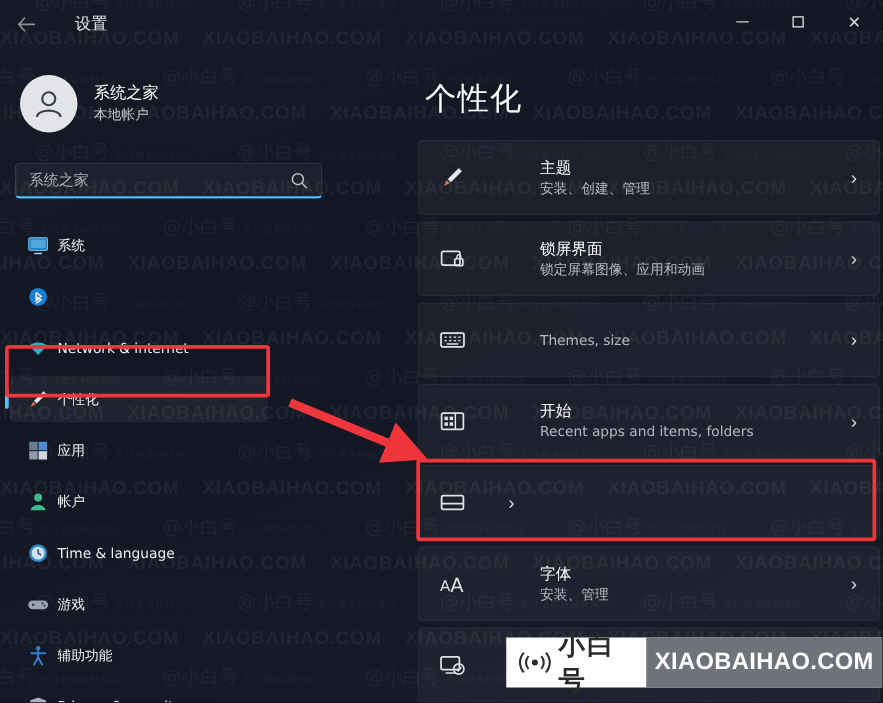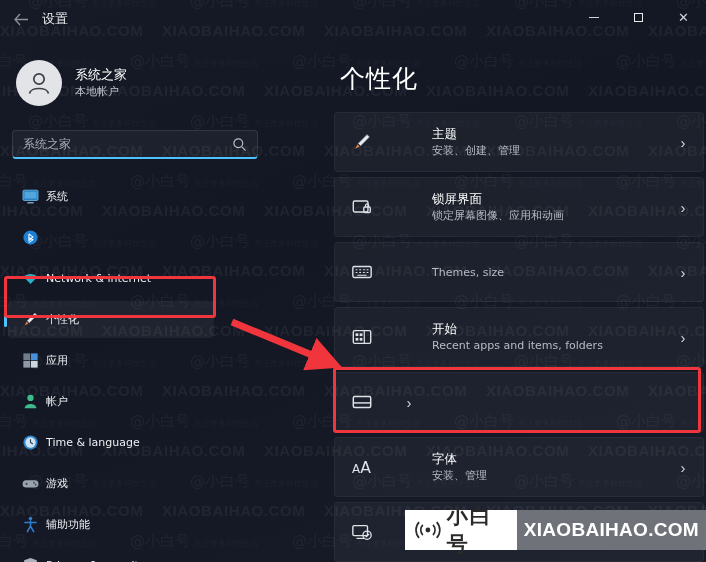--- a/index.html
+++ b/index.html
@@ -47,21 +47,21 @@
     position: absolute; top: 0; left: 0; width: 706px; height: 38px;
     z-index: 10;
   }
   .back-btn {
     position: absolute; left: 8px; top: 7px;
     width: 26px; height: 24px;
     display: flex; align-items: center; justify-content: center;
     color: #8b9099; font-size: 15px;
   }
   .win-title {
-    position: absolute; left: 42px; top: 10px;
+    position: absolute; left: 60px; top: 10px;
     font-family: "DejaVu Sans", sans-serif;
     font-size: 13px; color: #e9ebee;
   }
   .win-ctrls { position: absolute; right: 0; top: 0; display: flex; height: 34px; }
   .wc {
     width: 45px; height: 34px;
     display: flex; align-items: center; justify-content: center;
     color: #cfd3d9; font-size: 11px;
   }
   .wc .dash { width: 10px; height: 1px; background: #cfd3d9; }

